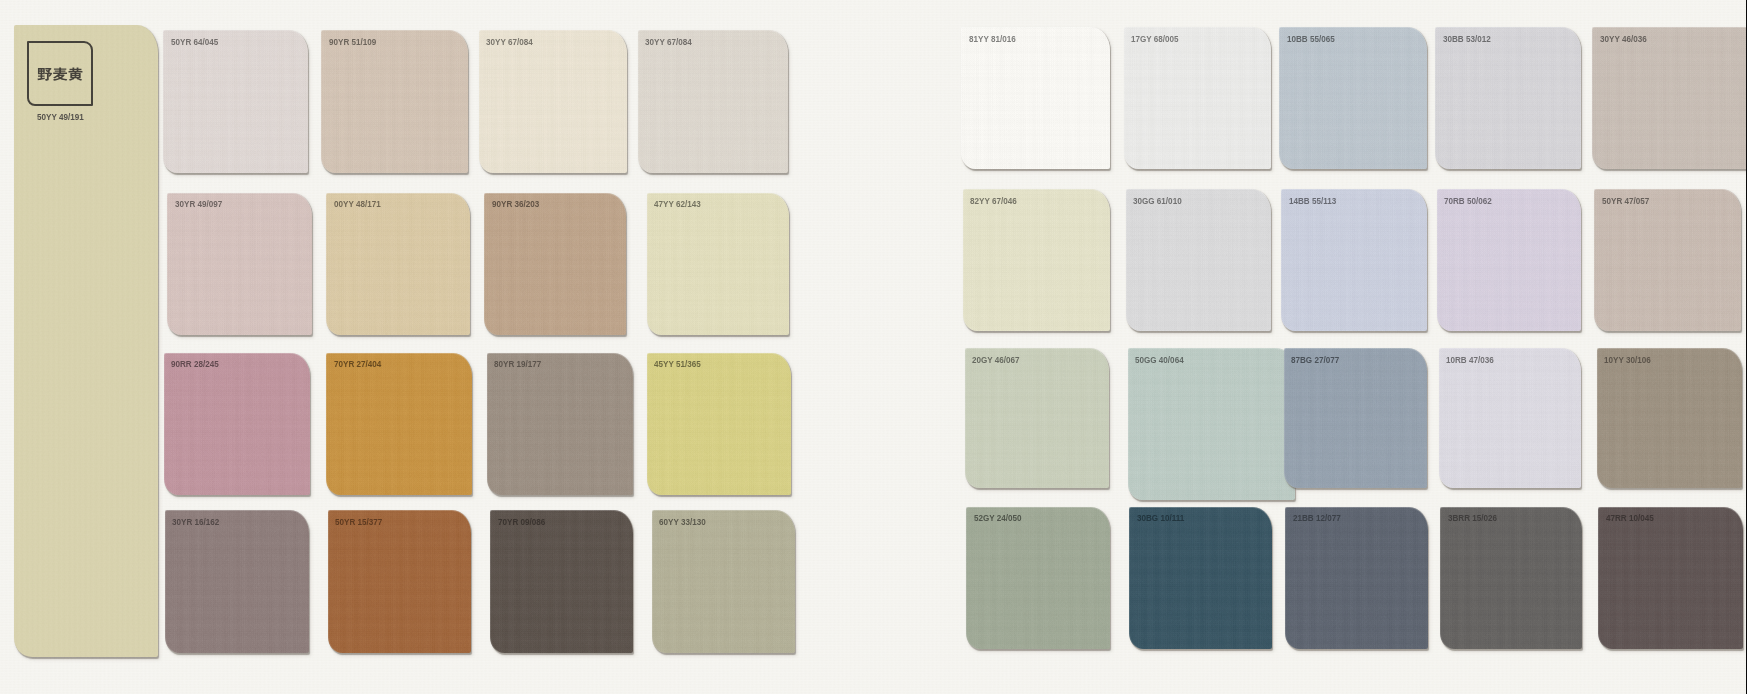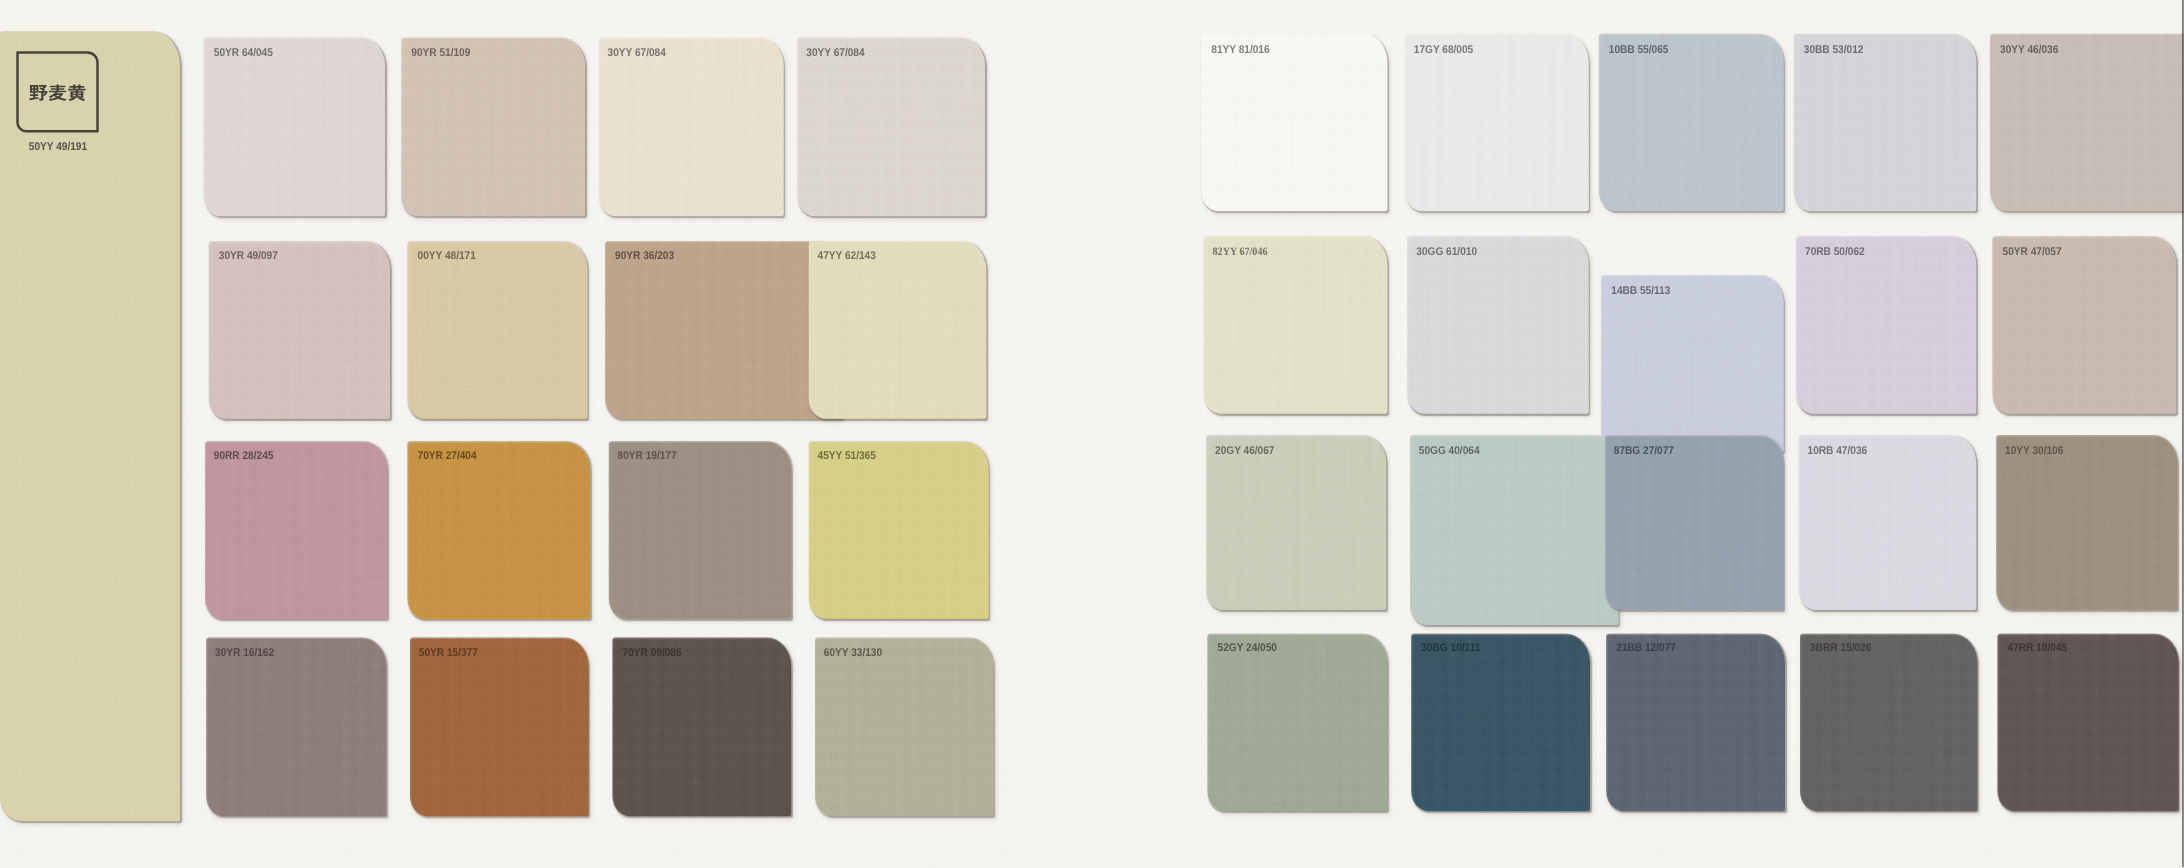--- a/index.html
+++ b/index.html
@@ -43,21 +43,21 @@
          repeating-linear-gradient(88deg,
            rgba(0,0,0,.008) 0px, rgba(255,255,255,.011) 7px,
            rgba(0,0,0,.008) 15px);
        filter:blur(.5px);}
   .lbl{position:absolute;left:7.5px;top:6.6px;color:var(--lc,#5c564f);
        font-size:9px;font-weight:700;
        transform:scaleX(.9);transform-origin:left top;
        filter:blur(.35px);opacity:.92;
        white-space:nowrap;}
 
-  #feature{position:absolute;left:0;top:24.7px;width:144px;height:632.5px;background:var(--fc,#d9d3ad);
+  #feature{position:absolute;left:14px;top:24.7px;width:144px;height:632.5px;background:var(--fc,#d9d3ad);
            border-radius:2px 21px 2px 18px / 2px 28px 2px 19px;
            box-shadow:1.0px 1.2px 1.1px rgba(100,92,82,.52),
                       2.0px 2.6px 3.6px rgba(130,122,110,.16);
            overflow:hidden;}
   #feature-tex{position:absolute;inset:0;pointer-events:none;
        background-image:
          repeating-linear-gradient(0deg,
            rgba(255,255,255,.030) 0px, rgba(0,0,0,.016) 1.0px,
            rgba(255,255,255,.022) 2.1px, rgba(0,0,0,.010) 3.0px,
            rgba(255,255,255,.030) 4.0px),
@@ -111,21 +111,21 @@
       <span class="lbl" style="--lc: #66635f;">30YY 67/084</span>
     </div>
 <div class="sw" style="left: 167px; top: 192.5px; width: 144.5px; height: 142px; --c: #d7c3be;">
       <span class="tex"></span>
       <span class="lbl" style="--lc: #625957;">30YR 49/097</span>
     </div>
 <div class="sw" style="left: 326.3px; top: 192.5px; width: 144px; height: 142px; --c: #dccaa4;">
       <span class="tex"></span>
       <span class="lbl" style="--lc: #655c4b;">00YY 48/171</span>
     </div>
-<div class="sw" style="left: 484px; top: 192.5px; width: 142px; height: 142px; padding-left: 48px; --c: #bea388;">
+<div class="sw" style="left: 484px; top: 192.5px; width: 142px; height: 142px; --c: #bea388;">
       <span class="tex"></span>
       <span class="lbl" style="--lc: #574a3e;">90YR 36/203</span>
     </div>
 <div class="sw" style="left: 646.5px; top: 192.5px; width: 142.2px; height: 142px; --c: #e4e0bd;">
       <span class="tex"></span>
       <span class="lbl" style="--lc: #686756;">47YY 62/143</span>
     </div>
 <div class="sw" style="left: 163.7px; top: 352.8px; width: 146.6px; height: 142px; --c: #c0939d;">
       <span class="tex"></span>
       <span class="lbl" style="--lc: #584348;">90RR 28/245</span>
@@ -171,29 +171,29 @@
       <span class="lbl" style="--lc: #565b5e;">10BB 55/065</span>
     </div>
 <div class="sw" style="left: 1435px; top: 27.2px; width: 146px; height: 142px; --c: #d7d6da;">
       <span class="tex"></span>
       <span class="lbl" style="--lc: #626264;">30BB 53/012</span>
     </div>
 <div class="sw" style="left: 1592px; top: 27.2px; width: 149px; height: 142px; padding-left: 40px; --c: #c9beb5;">
       <span class="tex"></span>
       <span class="lbl" style="--lc: #5c5753;">30YY 46/036</span>
     </div>
-<div class="sw" style="left: 962.5px; top: 189.3px; width: 147px; height: 142px; font-family: Liberation Serif, serif; --c: #e6e4c9;">
+<div class="sw" style="left: 962.5px; top: 189.3px; width: 147px; height: 142px; --c: #e6e4c9;">
       <span class="tex"></span>
       <span class="lbl" style="--lc: #69685c;">82YY 67/046</span>
     </div>
 <div class="sw" style="left: 1125.5px; top: 189.3px; width: 145px; height: 142px; --c: #dcdcdd;">
       <span class="tex"></span>
       <span class="lbl" style="--lc: #656565;">30GG 61/010</span>
     </div>
-<div class="sw" style="left: 1281px; top: 189.3px; width: 146px; height: 142px; margin-top: 31px; --c: #cbd0e0;">
+<div class="sw" style="left: 1281px; top: 189.3px; width: 146px; height: 142px; --c: #cbd0e0;">
       <span class="tex"></span>
       <span class="lbl" style="--lc: #5d5f67;">14BB 55/113</span>
     </div>
 <div class="sw" style="left: 1436.5px; top: 189.3px; width: 144px; height: 142px; --c: #d8d0e0;">
       <span class="tex"></span>
       <span class="lbl" style="--lc: #635f67;">70RB 50/062</span>
     </div>
 <div class="sw" style="left: 1594px; top: 189.3px; width: 147px; height: 142px; --c: #c9bbb1;">
       <span class="tex"></span>
       <span class="lbl" style="--lc: #5c5651;">50YR 47/057</span>

